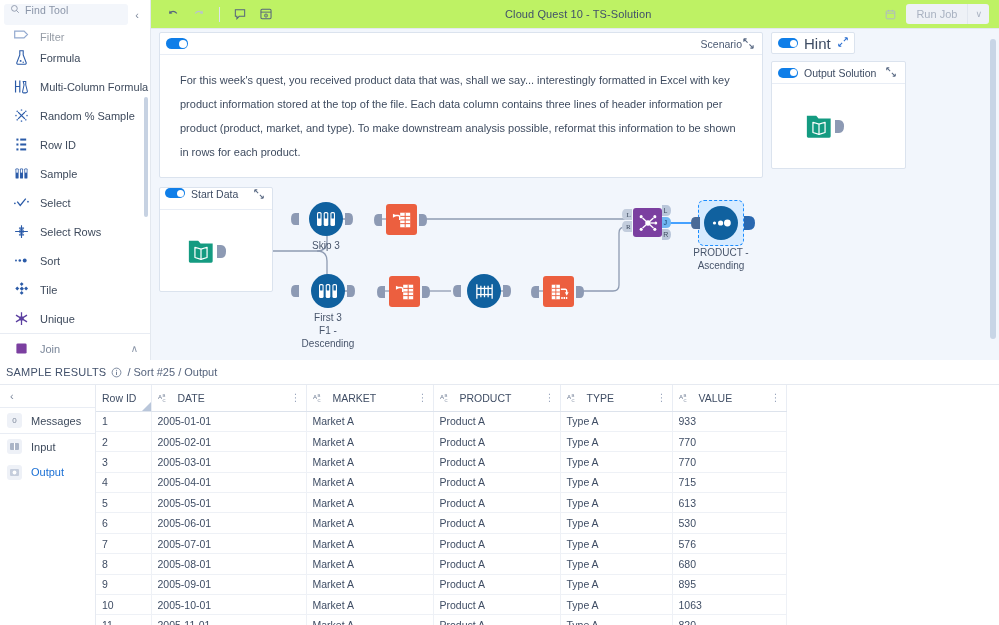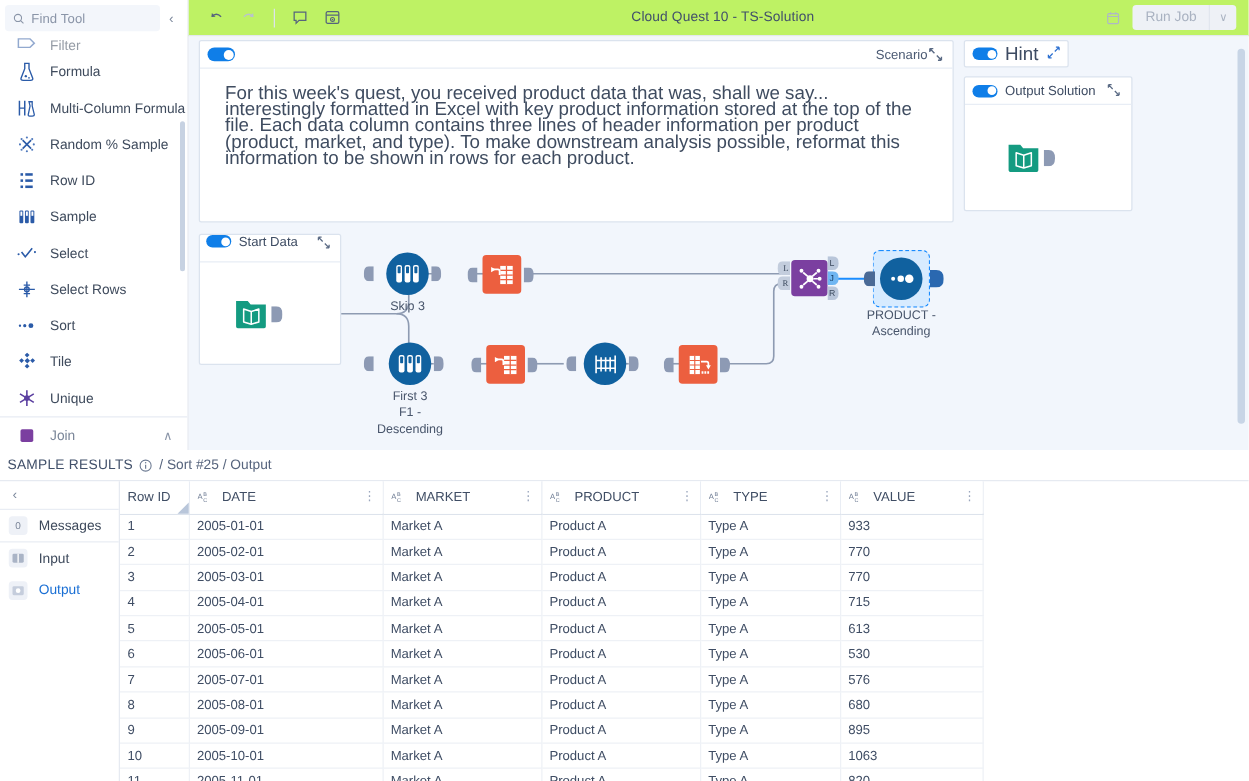--- a/index.html
+++ b/index.html
@@ -17,21 +17,21 @@
 
   
   #tool-sidebar {
     position: absolute; left:0; top:0; width:151px; height:360px;
     background:#fff; border-right:1px solid #e3e8ef;
     overflow:hidden;
   }
   .find-row { display:flex; align-items:center; height:29px; padding:0 4px; }
   .find-box {
     flex:1; height:21px; background:#f3f6fb; border-radius:3px;
-    display:flex; align-items:center; padding:0 6px; gap:5px;
+    display:flex; padding:0 6px; gap:5px;
   }
   .find-box .ph { font-size:10.5px; color:#8a95a8; letter-spacing:.1px;}
   .collapse-caret { width:18px; text-align:center; color:#7c889c; font-size:11px; cursor:pointer; }
 
   .tool-list { position:relative; height:330px; }
   .tool-item {
     display:flex; align-items:center; gap:10px;
     height:29px; padding-left:12px; cursor:pointer;
     font-size:11px; color:#3e4a5c; white-space:nowrap;
   }
@@ -85,21 +85,21 @@
   .toggle::after{
     content:""; position:absolute; top:1.5px; right:1.5px;
     width:8px; height:8px; border-radius:50%; background:#fff;
   }
   .toggle.sm { width:20px; height:10px;}
   .toggle.sm::after{ width:7px; height:7px; top:1.5px; right:1.5px;}
   .expand-ico { width:14px; height:14px; flex:none; cursor:pointer; }
 
   .scenario-body { padding:13px 20px 0 20px; }
   .scen-title { font-size:15.5px; font-weight:bold; color:#2d3a4d; letter-spacing:-.1px; margin-bottom:11px;}
-  .scen-text { font-size:15px; line-height:13px; color:#3f4c60; }
+  .scen-text { font-size:11px; line-height:24px; color:#3f4c60; }
 
   
   #hint-panel {
     position:absolute; left:620px; top:3px; width:84px; height:22px;
     display:flex; align-items:center; gap:6px; padding:0 6px;
   }
   #hint-panel .hl { font-size:15px; color:#3e4c63;}
 
   
   #outsol-panel { position:absolute; left:620px; top:32px; width:135px; height:108px; }

